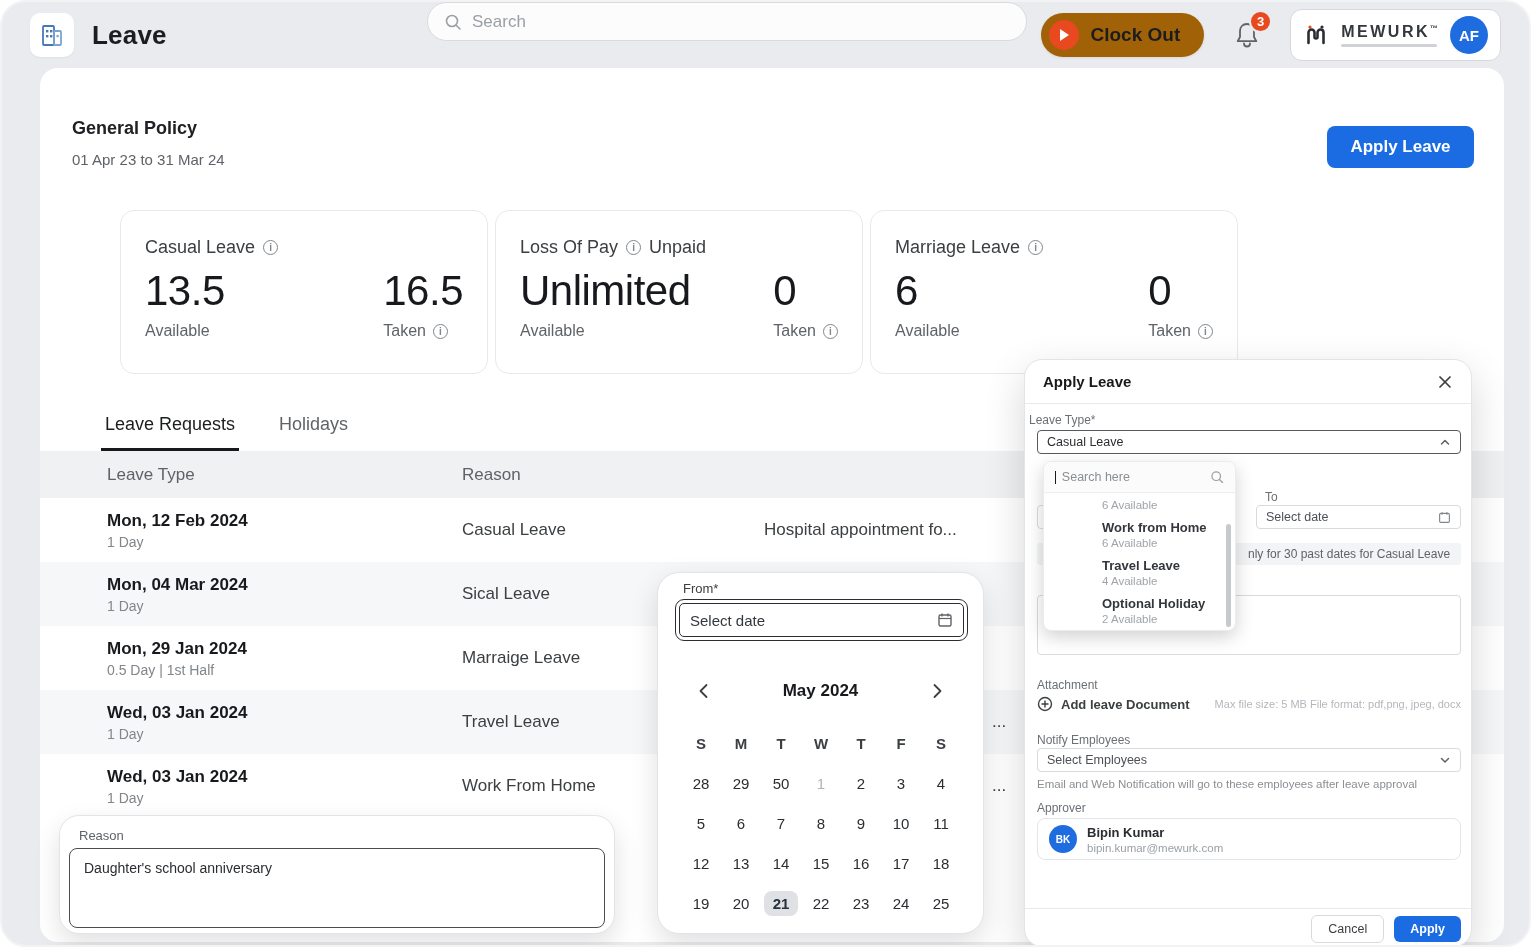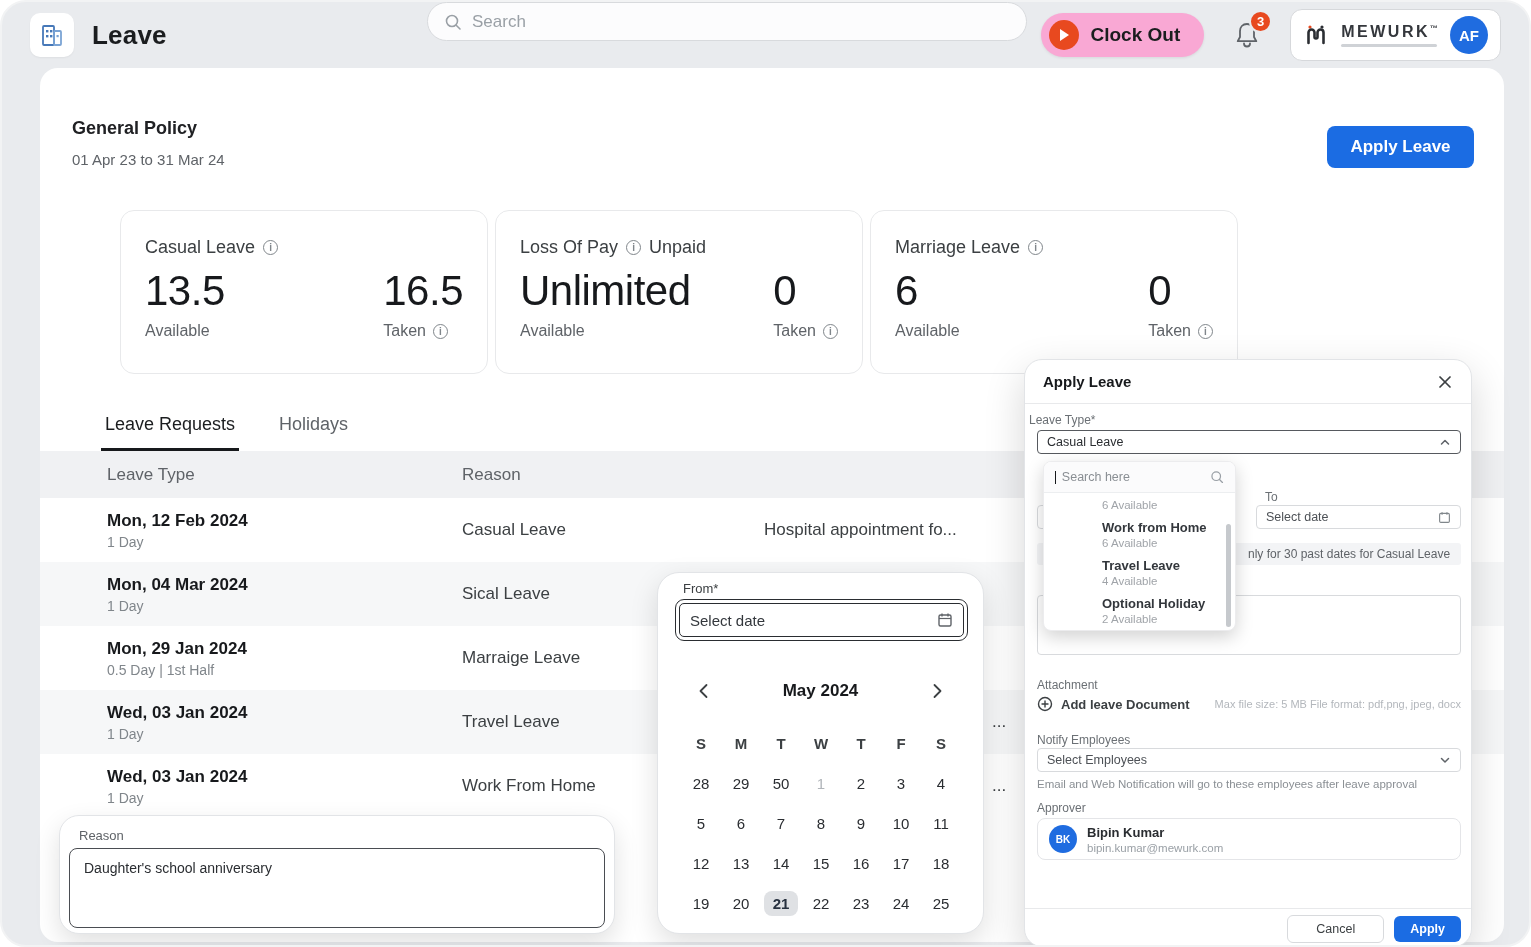--- a/index.html
+++ b/index.html
@@ -7,21 +7,21 @@
   .screen { position:relative; width:1531px; height:947px; background:#e9ebee; border-radius:26px; overflow:hidden; border:2px solid #f2f3f4; }
 
   
   .topbar { position:relative; height:66px; display:flex; align-items:center; padding:0 28px; }
   .module-ic { width:44px; height:44px; background:#fff; border-radius:10px; display:flex; align-items:center; justify-content:center; box-shadow:0 1px 2px rgba(0,0,0,.05); }
   .app-title { font-size:26px; font-weight:600; color:#1b1d1f; margin-left:18px; letter-spacing:.2px; }
   .search-pill { position:absolute; left:425px; top:0; width:600px; height:39px; background:#fcfcfd; border:1px solid #d8dadd; border-radius:20px; display:flex; align-items:center; padding:0 16px; gap:10px; }
   .search-pill input { border:none; outline:none; background:transparent; font-size:17px; color:#33373c; width:100%; font-family:inherit; }
   .search-pill input::placeholder { color:#9aa0a6; }
   .top-right { margin-left:auto; display:flex; align-items:center; gap:26px; }
-  .clockout { display:flex; align-items:center; gap:12px; background:#f9a8d4; border-radius:24px; padding:7px 24px 7px 8px; box-shadow:0 1px 3px rgba(0,0,0,.08); cursor:pointer; }
+  .clockout { display:flex; align-items:center; gap:12px; background:#a16207; border-radius:24px; padding:7px 24px 7px 8px; box-shadow:0 1px 3px rgba(0,0,0,.08); cursor:pointer; }
   .play-circle { width:30px; height:30px; border-radius:50%; background:#e8491f; display:flex; align-items:center; justify-content:center; }
   .play-circle::after { content:""; display:block; margin-left:2px; border-left:9px solid #fff; border-top:6px solid transparent; border-bottom:6px solid transparent; }
   .clockout-label { font-size:19px; font-weight:600; color:#1b1d1f; }
   .bell-wrap { position:relative; width:34px; height:34px; }
   .badge { position:absolute; top:-8px; right:-8px; min-width:23px; height:23px; background:#e8491f; color:#fff; border-radius:50%; font-size:13px; font-weight:700; display:flex; align-items:center; justify-content:center; border:2px solid #e9ebee; }
   .brand-card { display:flex; align-items:center; gap:12px; background:#fff; border:1px solid #d6d8db; border-radius:12px; padding:6px 12px; height:52px; }
   .brand-text { display:flex; flex-direction:column; gap:3px; }
   .brand-name { font-size:16px; font-weight:700; color:#34373c; letter-spacing:2.5px; }
   .brand-name sup { font-size:8px; letter-spacing:0; }
   .brand-tagline { height:3px; width:96px; background:#cfd2d6; border-radius:2px; }
@@ -87,21 +87,21 @@
   .modal-textarea { position:absolute; left:12px; top:235px; width:424px; height:60px; border:1px solid #d8dadd; border-radius:4px; }
   .attach-row { position:absolute; left:12px; top:336px; width:424px; display:flex; align-items:center; }
   .add-doc { display:flex; align-items:center; gap:8px; font-size:13px; font-weight:600; color:#3c4043; cursor:pointer; }
   .file-hint { margin-left:auto; font-size:11px; color:#b3b7bc; }
   .notify-hint { position:absolute; left:12px; top:418px; font-size:11.5px; color:#8a8f94; }
   .approver-card { position:absolute; left:12px; top:458px; width:424px; height:42px; border:1px solid #e4e5e8; border-radius:8px; display:flex; align-items:center; gap:10px; padding:0 11px; }
   .bk-avatar { width:28px; height:28px; border-radius:50%; background:#1f6ce0; color:#fff; font-size:10px; font-weight:700; display:flex; align-items:center; justify-content:center; }
   .appr-name { font-size:13px; font-weight:600; color:#2a2d31; }
   .appr-email { font-size:11.5px; color:#9aa0a6; margin-top:2px; }
   .modal-foot { position:absolute; left:0; right:0; top:548px; border-top:1px solid #e8e9eb; height:40px; display:flex; align-items:center; justify-content:flex-end; gap:10px; padding:0 10px; }
-  .btn-cancel { border:1px solid #d8dadd; background:#fff; color:#3c4043; font-size:12.5px; border-radius:6px; padding:6px 28px; cursor:pointer; font-family:inherit; }
+  .btn-cancel { border:1px solid #d8dadd; background:#fff; color:#3c4043; font-size:12.5px; border-radius:6px; padding:6px 16px; cursor:pointer; font-family:inherit; }
   .btn-apply { border:none; background:#1b6ce3; color:#fff; font-size:12.5px; font-weight:700; border-radius:6px; padding:6px 16px; cursor:pointer; font-family:inherit; }
 
   
   .dd-panel { position:absolute; left:18px; top:101px; width:193px; height:170px; background:#fff; border:1px solid #ececee; border-radius:8px; box-shadow:0 6px 18px rgba(0,0,0,.18); z-index:10; overflow:hidden; }
   .dd-search { display:flex; align-items:center; gap:6px; padding:8px 11px; border-bottom:1px solid #eceef0; background:#fbfbfc; }
   .dd-search .caret { width:1px; height:13px; background:#17191c; }
   .dd-search input { border:none; outline:none; background:transparent; font-size:12.5px; color:#33373c; width:100%; font-family:inherit; }
   .dd-search input::placeholder { color:#8a8f94; }
   .dd-items { padding:4px 14px; }
   .dd-item { margin-top:9px;margin-left:44px; }

